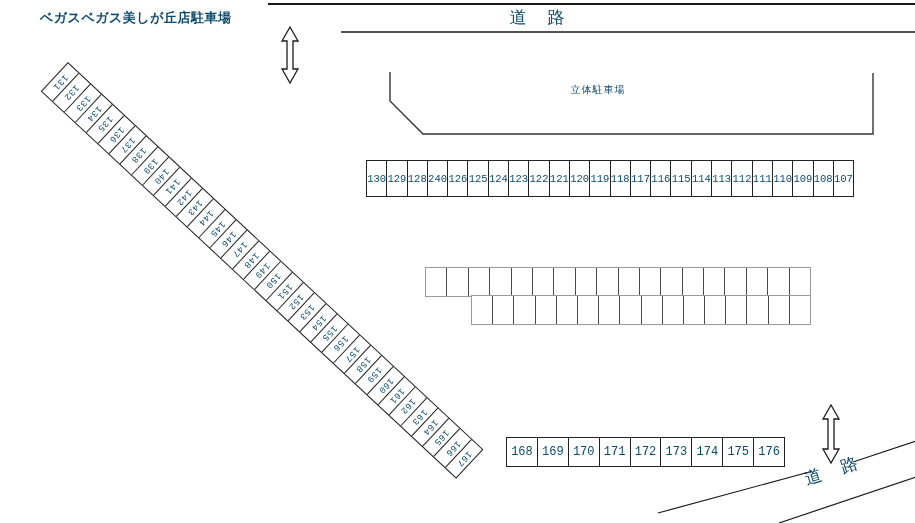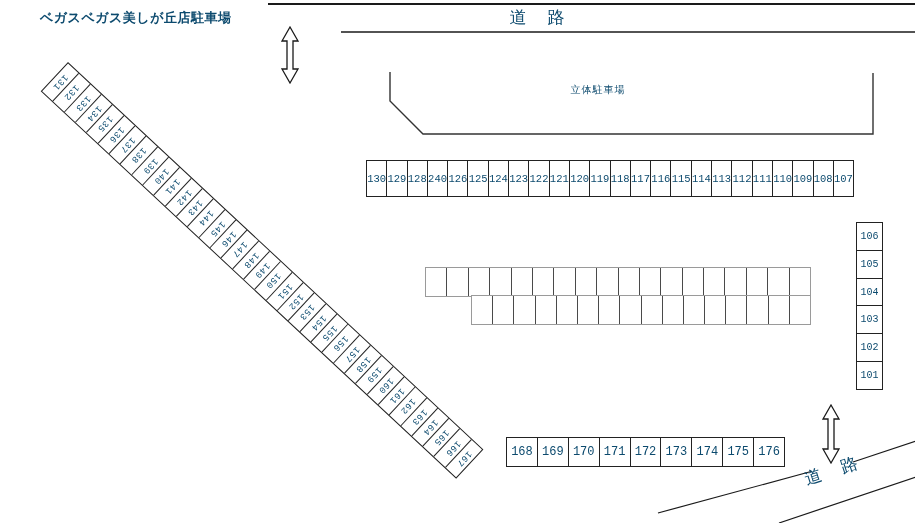--- a/index.html
+++ b/index.html
@@ -230,29 +230,20 @@
       <div class="cell">114</div>
       <div class="cell">113</div>
       <div class="cell">112</div>
       <div class="cell">111</div>
       <div class="cell">110</div>
       <div class="cell">109</div>
       <div class="cell">108</div>
       <div class="cell">107</div>
     </div>
 
-  <div id="right-column" class="cellcol abs">
-
-  <div class="cell">106</div>
-      <div class="cell">105</div>
-      <div class="cell">104</div>
-      <div class="cell">103</div>
-      <div class="cell">102</div>
-      <div class="cell">101</div>
-    </div>
 
   <div id="mid-top" class="mid-row abs">
 
   <div class="mcell"></div>
       <div class="mcell"></div>
       <div class="mcell"></div>
       <div class="mcell"></div>
       <div class="mcell"></div>
       <div class="mcell"></div>
       <div class="mcell"></div>

